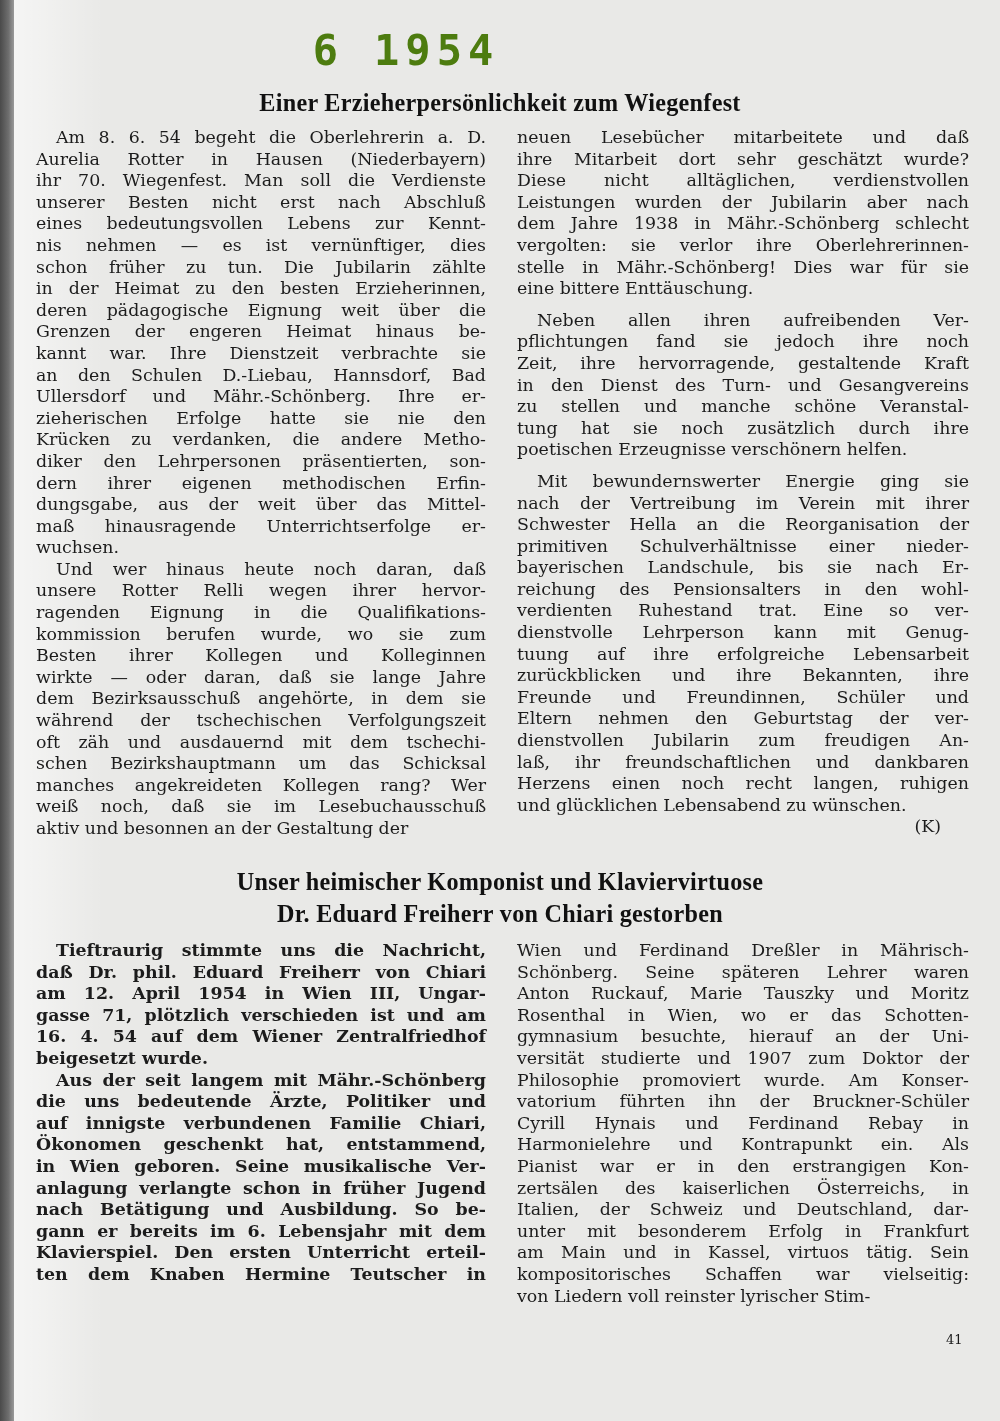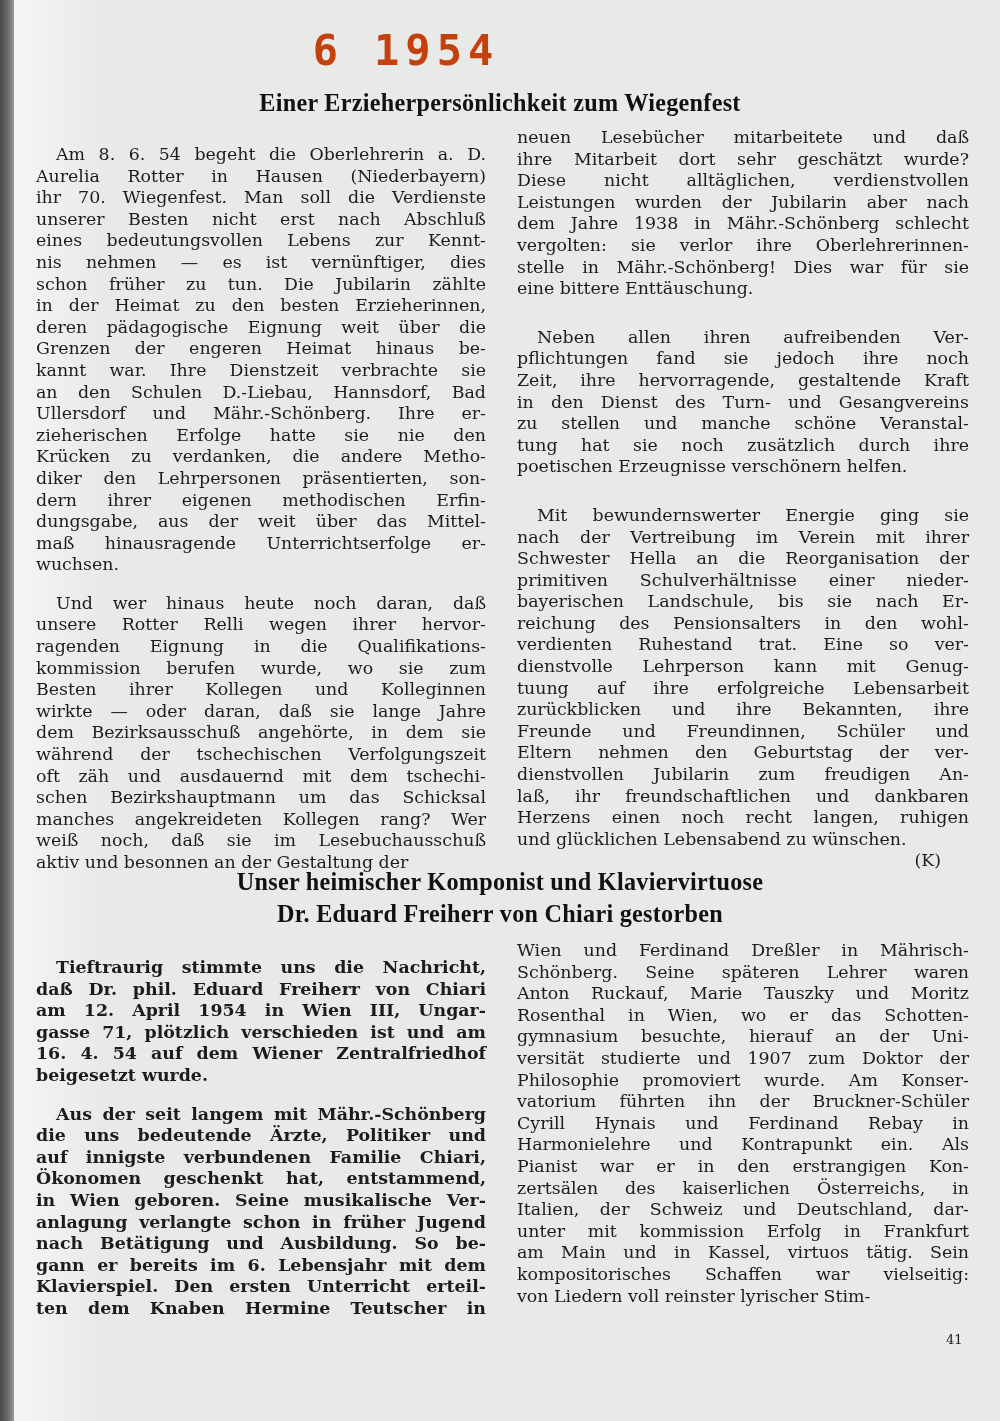--- a/index.html
+++ b/index.html
@@ -13,38 +13,38 @@
     position: absolute; left: 0; top: 0; width: 14px; height: 1421px;
     background: linear-gradient(to right, #4a4a4a 0%, #6e6e6e 60%, #9a9a9a 100%);
   }
   .spine-shade {
     position: absolute; left: 14px; top: 0; width: 90px; height: 1421px;
     background: linear-gradient(to right, rgba(255,255,255,0.55), rgba(255,255,255,0));
   }
   .stamp {
     position: absolute; top: 26px; left: 0; width: 812px; text-align: center;
     font-family: "DejaVu Sans Mono", "Liberation Mono", monospace;
-    font-weight: bold; font-size: 42px; color: #c2410c; letter-spacing: 6px;
+    font-weight: bold; font-size: 42px; color: #4d7c0f; letter-spacing: 6px;
   }
   .stamp .issue { margin-right: 30px; }
   .headline {
     position: absolute; left: 0; width: 1000px; text-align: center;
     font-family: "Liberation Serif", "DejaVu Serif", serif;
     font-weight: bold; font-size: 26px; color: #111; letter-spacing: 0.3px;
     transform: scaleX(0.93);
   }
   .h1 { top: 88px; }
   .h2a { top: 867px; }
   .h2b { top: 899px; }
   .col {
     position: absolute; font-size: 17.4px; line-height: 21.6px;
   }
   .col .ln { display: block; white-space: nowrap; text-align: justify; text-align-last: justify; }
   .col .ln.last { text-align-last: left; }
-  .col .ln.indent { padding-left: 20px; margin-top: 17px; }
+  .col .ln.indent { padding-left: 20px; }
   .col .ln.right { text-align: right; text-align-last: right; padding-right: 28px; }
   .col .gap { height: 10px; }
   .c1 { left: 36px; top: 127px; width: 450px; }
   .c2 { left: 517px; top: 127px; width: 452px; }
   .c3 { left: 36px; top: 940px; width: 450px; font-weight: bold; }
   .c4 { left: 517px; top: 940px; width: 452px; }
   .pageno {
     position: absolute; left: 946px; top: 1332px; font-size: 13px;
   }
 </style>
@@ -166,19 +166,19 @@
     <span class="ln">Rosenthal in Wien, wo er das Schotten-</span>
     <span class="ln">gymnasium besuchte, hierauf an der Uni-</span>
     <span class="ln">versität studierte und 1907 zum Doktor der</span>
     <span class="ln">Philosophie promoviert wurde. Am Konser-</span>
     <span class="ln">vatorium führten ihn der Bruckner-Schüler</span>
     <span class="ln">Cyrill Hynais und Ferdinand Rebay in</span>
     <span class="ln">Harmonielehre und Kontrapunkt ein. Als</span>
     <span class="ln">Pianist war er in den erstrangigen Kon-</span>
     <span class="ln">zertsälen des kaiserlichen Österreichs, in</span>
     <span class="ln">Italien, der Schweiz und Deutschland, dar-</span>
-    <span class="ln">unter mit kommission Erfolg in Frankfurt</span>
+    <span class="ln">unter mit besonderem Erfolg in Frankfurt</span>
     <span class="ln">am Main und in Kassel, virtuos tätig. Sein</span>
     <span class="ln">kompositorisches Schaffen war vielseitig:</span>
     <span class="ln last">von Liedern voll reinster lyrischer Stim-</span>
   </div>
 
 <div class="pageno">41</div>
 
 </body></html>

